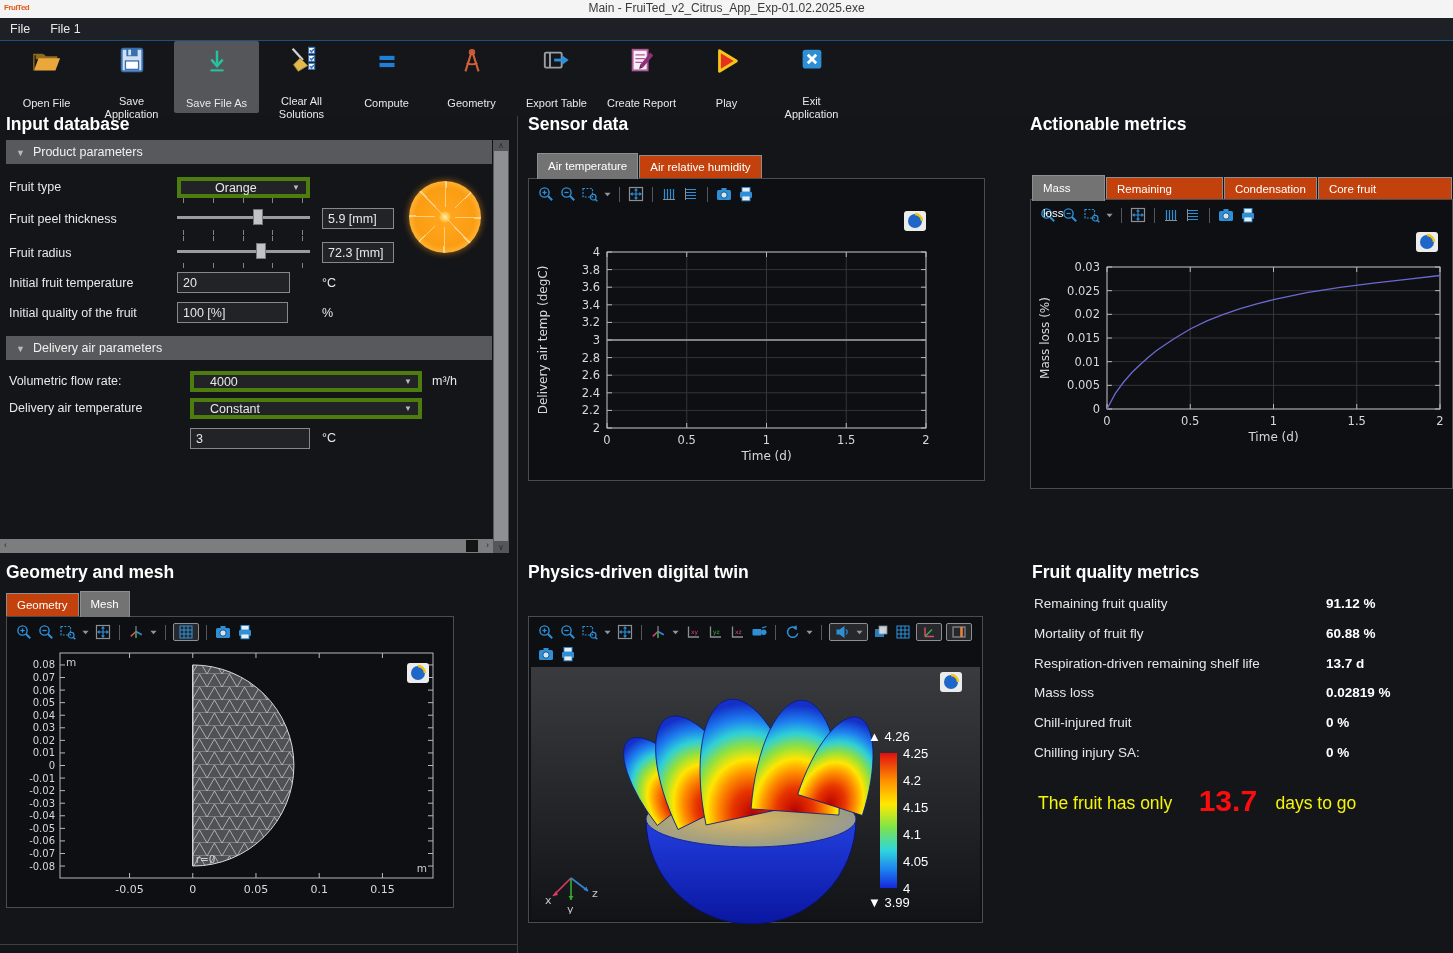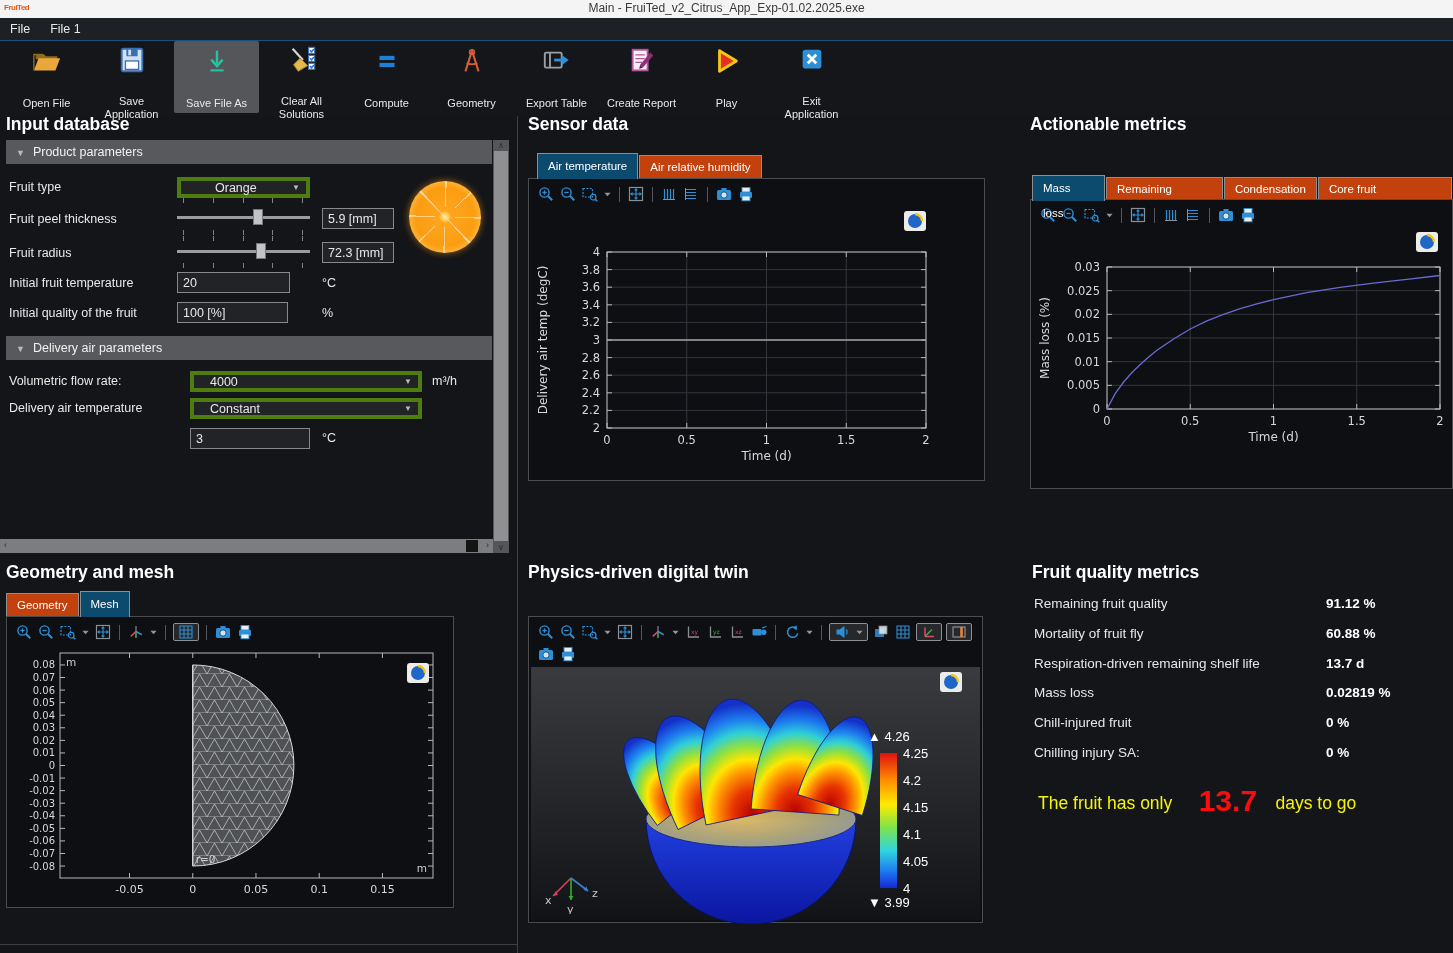--- a/index.html
+++ b/index.html
@@ -16,21 +16,21 @@
   .tbtn.selected{background:#54565a;}
   .tbtn .ticon{height:32px;display:flex;align-items:center;}
   .tbtn .tlabel{font-size:11px;line-height:13px;text-align:center;color:#e8e8e8;margin-top:20px;white-space:pre-line;}
   
   .h1{position:absolute;font-size:17.5px;font-weight:bold;color:#fff;}
   .vdivider{position:absolute;width:1px;background:#3f4044;}
   .hline{position:absolute;height:1px;background:#3f4044;}
   .panel{position:absolute;background:#0e0f12;border:1px solid #4b4c4e;box-sizing:border-box;}
   .tabs{position:absolute;display:flex;align-items:flex-end;}
   .tab{height:23px;line-height:23px;padding:0 10px;font-size:11.5px;color:#fff;background:#c2410c;border:1px solid #8d8e90;border-bottom:none;margin-right:1px;cursor:default;}
-  .tab.active{background:#0c4a6e;height:25px;line-height:25px;z-index:3;}
+  .tab.active{background:#737373;height:25px;line-height:25px;z-index:3;}
   .ptbar{display:flex;align-items:center;height:24px;padding:3px 6px 0 6px;}
   .pt{width:16px;height:16px;margin:0 3px;}
   .pt-s{width:11px;height:11px;margin:0 1px;}
   .sep{width:1px;height:15px;background:#55565a;margin:0 5px;}
   .tgroup{display:flex;align-items:center;border:1px solid #8e8f92;border-radius:2px;padding:0 1px;margin:0 2px;background:#26282c;}
   .comsol-logo{position:absolute;width:22px;height:20px;}
   
   .secbar{position:absolute;height:24px;background:#58595c;color:#f0f0f0;font-size:12.5px;line-height:24px;}
   .secbar .collapse{color:#b9babc;font-size:9px;margin:0 8px 0 10px;}
   .flabel{position:absolute;font-size:12.5px;color:#e8e8e8;}

